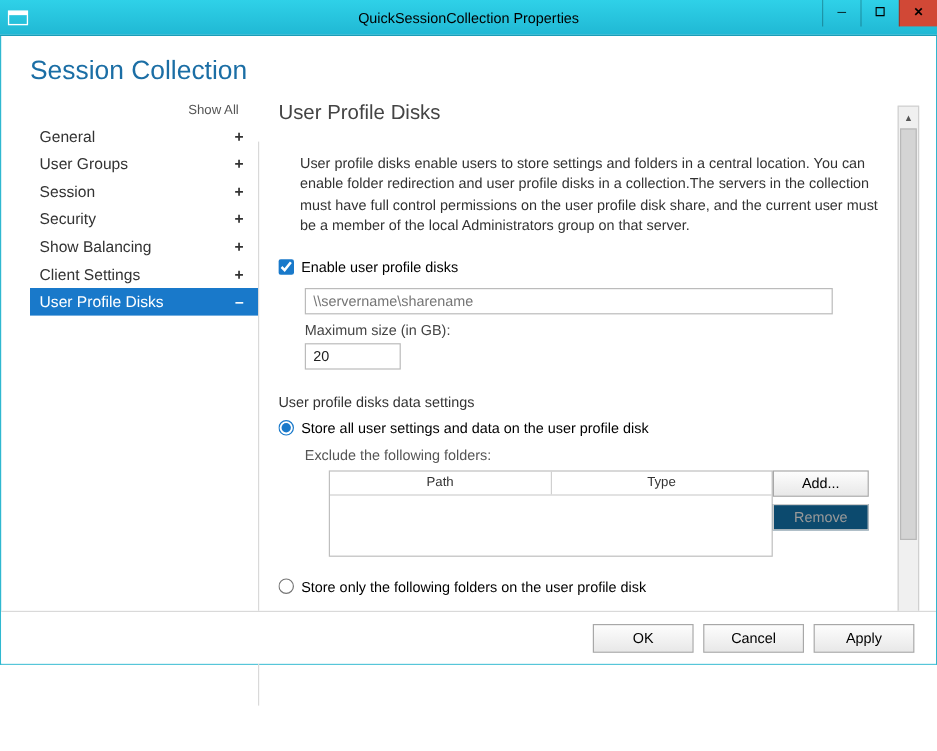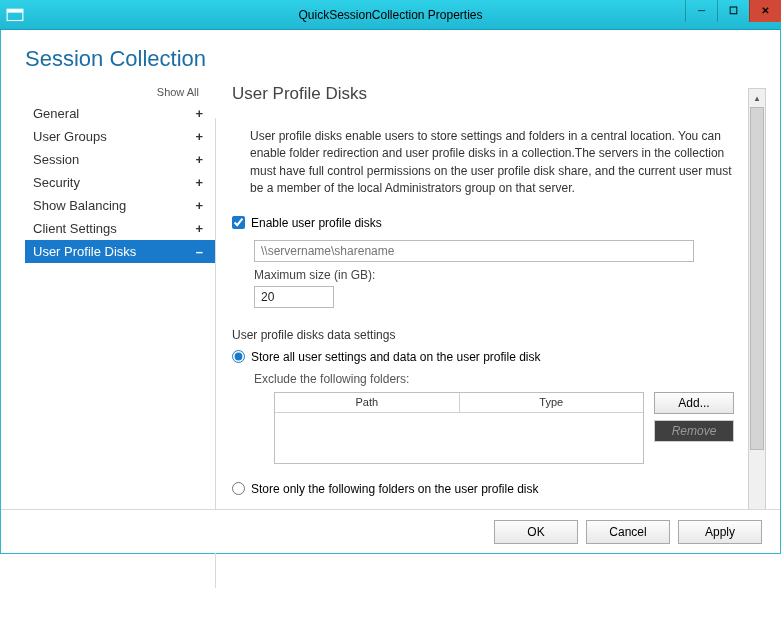--- a/index.html
+++ b/index.html
@@ -40,29 +40,29 @@
 .field-label { font-size: 12px; color: #444; margin-bottom: 4px; margin-top: 6px; }
 .text-input { width: 440px; height: 22px; border: 1px solid #bbb; font-size: 12px; padding: 2px 6px; color: #888; }
 .text-input.small { width: 80px; color: #222; }
 
 .section-label { font-size: 12px; color: #333; margin-top: 20px; margin-bottom: 8px; }
 .radio-row { display: flex; align-items: center; gap: 6px; font-size: 12px; margin-bottom: 8px; }
 .radio-row input { accent-color: #1979ca; }
 
 .exclude-label { font-size: 12px; color: #555; margin: 4px 0 6px 22px; }
 
-.table-row { display: flex; gap: 10px; margin-left: 22px; padding-left: 20px; }
+.table-row { display: flex; margin-left: 22px; padding-left: 20px; }
 .exclude-table { border: 1px solid #bfbfbf; width: 370px; height: 72px; background: #fff; }
 .exclude-table .thead { display: flex; height: 20px; border-bottom: 1px solid #d0d0d0; font-size: 11px; color: #333; }
 .exclude-table .th { flex: 1; display: flex; align-items: center; justify-content: center; border-right: 1px solid #d0d0d0; }
 .exclude-table .th:last-child { border-right: none; }
 
 .table-btns { display: flex; flex-direction: column; gap: 6px; }
 .btn { width: 80px; height: 22px; font-size: 12px; background: linear-gradient(#fdfdfd,#e8e8e8); border: 1px solid #a8a8a8; cursor: pointer; }
-.btn:disabled { color: #999; background: #404040; border-color: #ccc; cursor: default; font-style: italic; }
+.btn:disabled { color: #999; background: #0c4a6e; border-color: #ccc; cursor: default; }
 
 .scrollbar-fake { width: 18px; background: #f0f0f0; border: 1px solid #d0d0d0; display: flex; flex-direction: column; align-items: center; height: 442px; margin-top: 4px; }
 .scroll-arrow { width: 100%; height: 18px; display: flex; align-items: center; justify-content: center; font-size: 9px; color: #555; cursor: pointer; }
 .scroll-track { flex: 1; width: 100%; position: relative; }
 .scroll-thumb { position: absolute; top: 0; left: 1px; right: 1px; height: 85%; background: #d4d4d4; border: 1px solid #b8b8b8; }
 
 .footer { position: absolute; bottom: 0; left: 0; right: 0; height: 44px; border-top: 1px solid #d9d9d9; display: flex; justify-content: flex-end; align-items: center; gap: 8px; padding-right: 18px; background: #fff; }
 .footer .btn { width: 84px; height: 24px; }
 
 .window-body { position: relative; }

